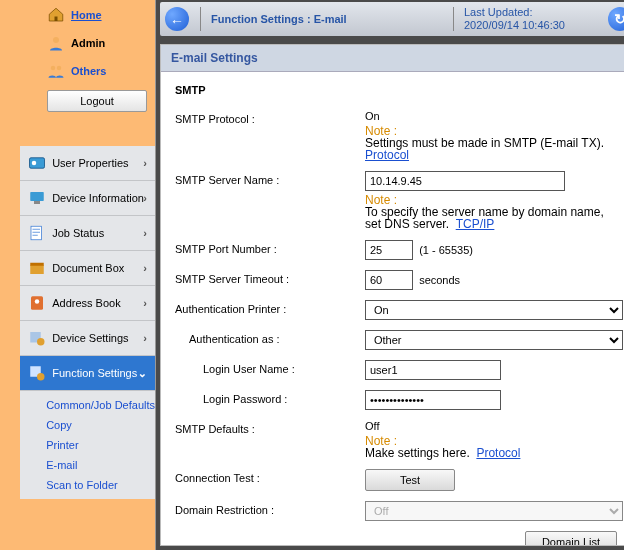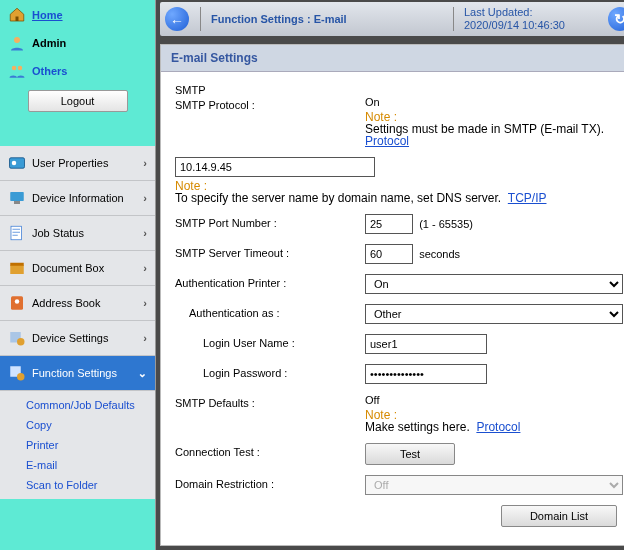--- a/index.html
+++ b/index.html
@@ -1,19 +1,19 @@
 <!DOCTYPE html>
 <html><head>
 <meta charset="utf-8">
 <style>
   * { box-sizing: border-box; margin: 0; padding: 0; font-family: Arial, Helvetica, sans-serif; }
   body { width: 624px; height: 550px; overflow: hidden; background: #fff; }
   .app { display: flex; width: 624px; height: 550px; }
   
-  .sidebar { width: 156px; flex: none; background: #5eead4; border-right: 1px solid #999; display: flex; flex-direction: column; font-size: 11px; }
+  .sidebar { width: 156px; flex: none; background: #fdba74; border-right: 1px solid #999; display: flex; flex-direction: column; font-size: 11px; align-items: flex-end; }
   .side-top { padding: 6px 8px 4px 8px; }
   .user-row { display: flex; align-items: center; gap: 6px; margin-bottom: 10px; }
   .user-row span.lbl { font-weight: bold; }
   .home-link { color: #1a4fd0; text-decoration: underline; cursor: pointer; }
   .logout-btn { display: block; margin: 10px auto; width: 100px; height: 22px; font-size: 11px; background: linear-gradient(#fff,#e4e4e4); border:1px solid #999; border-radius:2px; color:#000; }
   .side-nav { margin-top: 20px; }
   .navitem { display: flex; align-items: center; gap: 6px; padding: 8px 8px; border-bottom: 1px solid #c3c5c8; background: #e4e6e9; cursor: pointer; position: relative; }
   .navitem .chev { position: absolute; right: 8px; color:#555; font-weight:bold; }
   .navitem.active { background: #2e77d0; color: #fff; }
   .navitem.active .chev { color:#fff; }
@@ -26,35 +26,35 @@
   .topbar { height: 34px; margin: 2px 4px 0 4px; display: flex; align-items:center; background: linear-gradient(#e2e6ec,#c2c7d0); border-radius: 2px; font-size: 11px; color:#1a4fd0; }
   .topbar .backbtn { width:34px; display:flex; align-items:center; justify-content:center;}
   .circle-btn { width:24px; height:24px; border-radius:50%; background: radial-gradient(circle at 30% 30%, #6fa8ff, #1f5fd6); color:#fff; font-weight:bold; display:flex; align-items:center; justify-content:center; cursor:pointer; font-size:14px;}
   .topbar .sep { width:1px; height:24px; background:#888; margin:0 6px;}
   .topbar .title { flex:none; width:240px; padding-left:4px; font-weight:bold; color:#2755a6;}
   .topbar .updated { flex:1; padding-left:4px; line-height:13px; color:#2755a6;}
   .topbar .refresh { width:36px; display:flex; align-items:center; justify-content:center;}
   .content { flex:1; margin: 8px 4px 4px 4px; background:#fff; border:1px solid #bbb; overflow:auto; }
   .section-head { background:#cfd7e3; color:#3557a0; font-size:12px; font-weight:bold; padding:6px 10px; border-bottom:1px solid #aab; }
   .pad { padding: 12px 14px 10px 14px; font-size: 11px; color:#000; }
-  .grp-title { font-weight: normal; }
+  .grp-title { font-weight: bold; margin-bottom:14px; }
   .row { display:flex; align-items:flex-start; margin-bottom: 10px; justify-content: space-between; }
   .row .lab { width: 190px; flex:none; padding-top:3px; }
   .row .val { flex:1; }
   .indent1 .lab { padding-left: 14px; }
   .indent2 .lab { padding-left: 28px; }
   .note { color:#d68a00; font-size:12px; line-height:12px; margin-top:3px; }
   .note a { color:#1a4fd0; text-decoration:underline; cursor:pointer; }
   input[type=text], input[type=password], select { font-size:11px; border:1px solid #555; padding:2px 4px; height:20px; background:#fff;}
   select { background:#fff; }
   .w-wide { width: 200px; }
   .w-sel  { width: 258px; }
   .w-small{ width: 48px; }
-  .w-med  { width: 122px; }
-  .btn { background: linear-gradient(#f8f8f8,#dadada); border:1px solid #888; border-radius:2px; font-size:11px; height:22px; padding: 0 28px; cursor:pointer;}
+  .w-med  { width: 136px; }
+  .btn { background: linear-gradient(#f8f8f8,#dadada); border:1px solid #888; border-radius:2px; font-size:11px; height:22px; padding: 0 16px; cursor:pointer;}
   select:disabled { color:#888; background:#f4f4f4;}
 </style>
 </head>
 <body>
 
 <div class="app">
 
   <div class="sidebar">
     <div class="side-top">
       <div class="user-row">
@@ -202,20 +202,21 @@
             <div>On</div>
             <div class="note">
               <span>Note :</span><br>
               <span style="color:#000;margin-top:28px;">Settings must be made in SMTP (E-mail TX).</span><br>
               <a>Protocol</a>
             </div>
           </div>
         </div>
 
         <div class="row">
+          <div class="lab">SMTP Server Name :</div>
           <div class="val">
             <input type="text" class="w-wide" value="10.14.9.45" style="">
             <div class="note">
               <span>Note :</span><br>
               <span style="color:#000;">To specify the server name by domain name, set DNS server.</span>
               &nbsp;<a>TCP/IP</a>
             </div>
           </div>
         </div>
 

